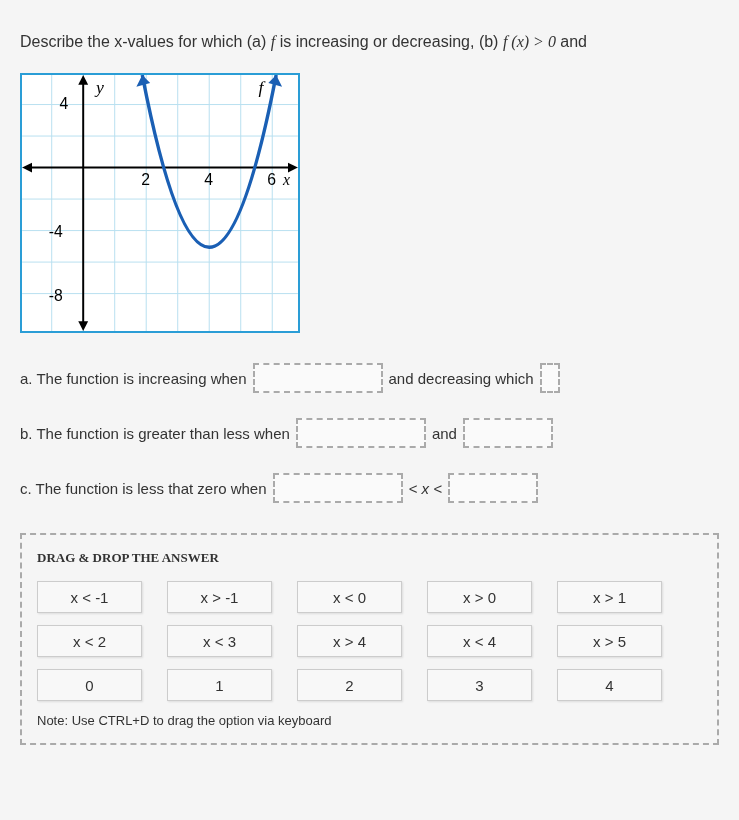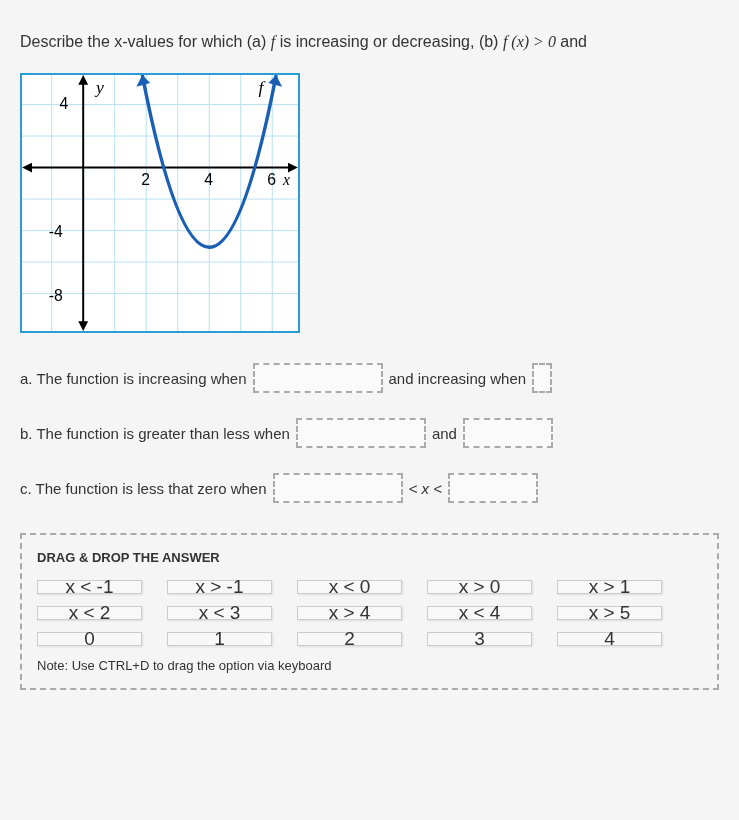--- a/index.html
+++ b/index.html
@@ -67,35 +67,36 @@
     }
     .drag-section {
       border: 2px dashed #aaa;
       padding: 15px;
       margin-top: 30px;
     }
     .drag-title {
       font-weight: bold;
       font-size: 13px;
       margin-bottom: 15px;
+      font-family: Liberation Serif, serif;
     }
     .tiles-row {
       display: flex;
       gap: 25px;
       margin-bottom: 12px;
     }
     .tile {
       border: 1px solid #ccc;
       background: #f8f8f8;
       width: 105px;
-      height: 14px;
+      height: 32px;
       display: flex;
       align-items: center;
       justify-content: center;
-      font-size: 19px;
+      font-size: 15px;
       box-shadow: 1px 1px 2px rgba(0,0,0,0.1);
       cursor: grab;
     }
     .note {
       font-size: 13px;
       margin-top: 12px;
     }
     .italic-f {
       font-family: 'Times New Roman', serif;
       font-style: italic;
@@ -154,21 +155,21 @@
     <text x="121" y="112" font-size="16" fill="#000">2</text>
     <text x="185" y="112" font-size="16" fill="#000">4</text>
     <text x="249" y="112" font-size="16" fill="#000">6</text>
   </svg>
 </div>
 
 <div class="answers-section">
   <div class="answer-row">
     <span class="answer-text">a. The function is increasing when</span>
     <span class="drop-box"></span>
-    <span class="answer-text">and increasing when</span>
+    <span class="answer-text">and decreasing which</span>
     <span class="drop-box drop-box-small" style="min-width:20px"></span>
   </div>
 
   <div class="answer-row">
     <span class="answer-text">b. The function is greater than less when</span>
     <span class="drop-box"></span>
     <span class="answer-text">and</span>
     <span class="drop-box" style="min-width:90px"></span>
   </div>
 

